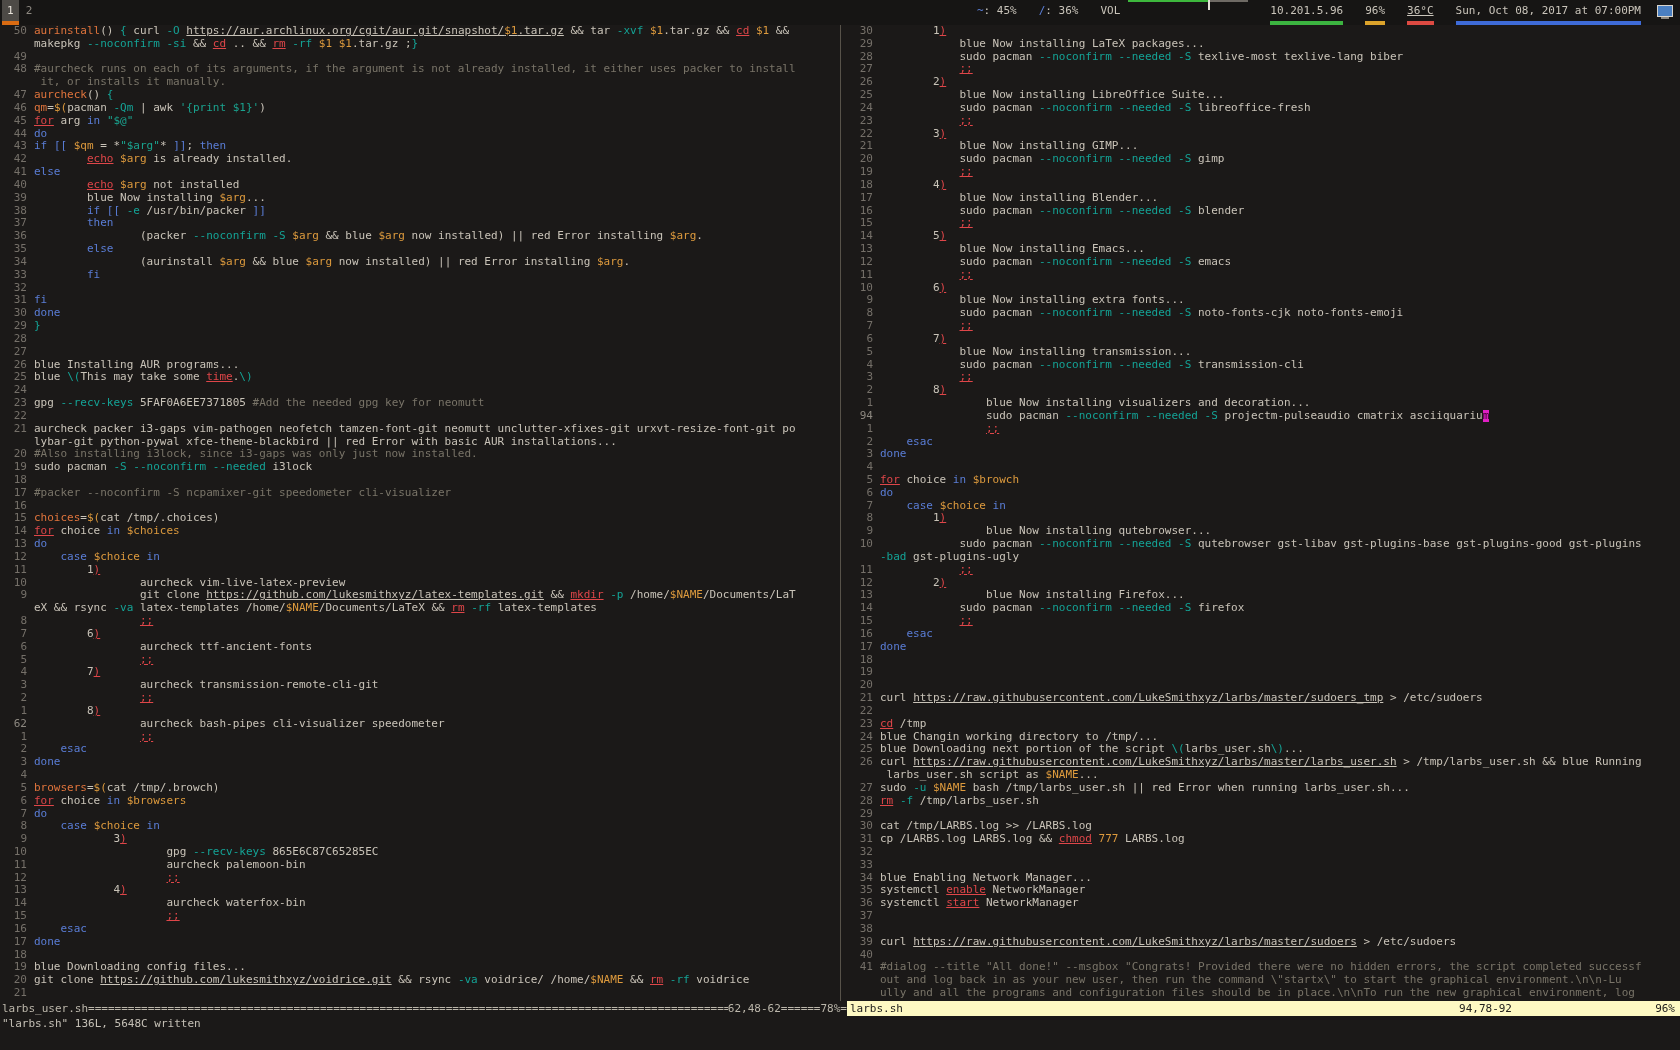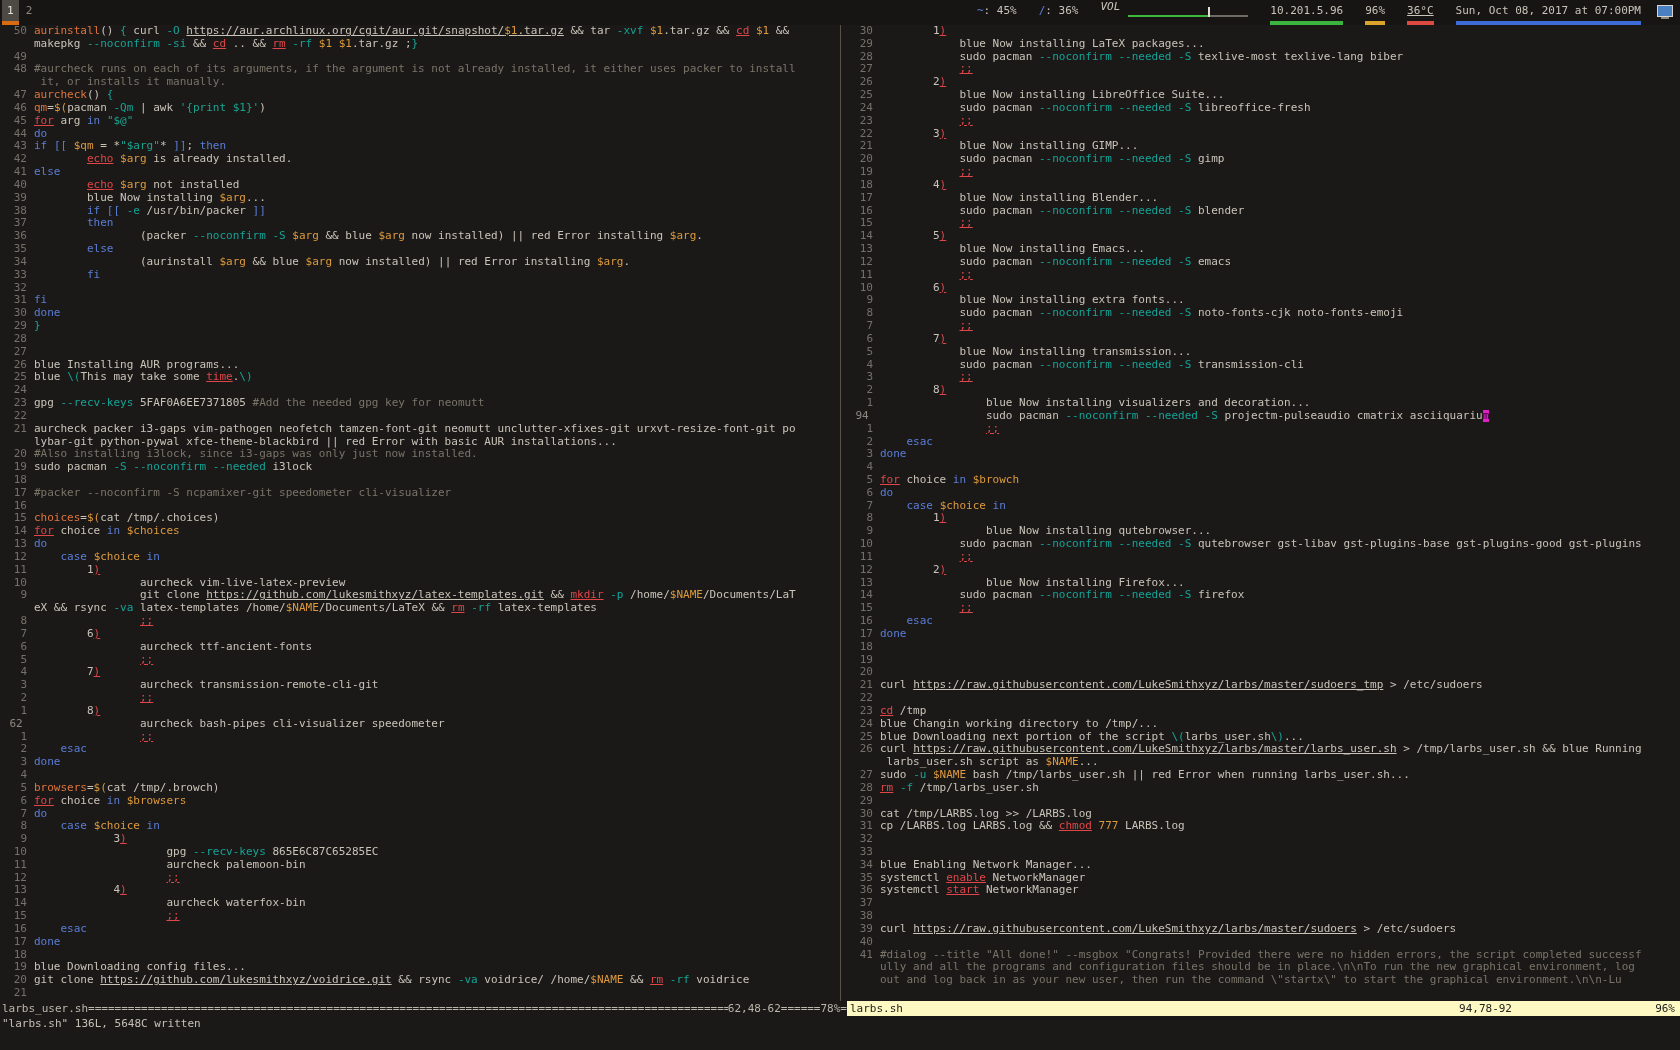--- a/index.html
+++ b/index.html
@@ -10,36 +10,36 @@
   .ws{height:25px;line-height:21px;padding:0 5px;box-sizing:border-box;border-bottom:4px solid transparent;margin-left:2px;}
   .ws.active{background:#4d4a46;color:#e8e3da;border-bottom-color:#d96b12;}
   .ws.plain{color:#8d8880;}
   #bar-right{margin-left:auto;display:flex;align-items:stretch;}
   .stat{height:25px;line-height:21px;box-sizing:border-box;border-bottom:4px solid transparent;margin-left:22px;white-space:pre;color:#c9c4ba;}
   .sym{color:#5b7fd9;}
   .u-green{border-bottom-color:#3cb440;}
   .u-orange{border-bottom-color:#dca32b;}
   .u-red{border-bottom-color:#dd4a42;text-decoration:underline;}
   .u-blue{border-bottom-color:#3e6bd8;}
-  #vol{display:flex;align-items:flex-end;height:21px;font-style:italic;}
+  #vol{display:flex;align-items:flex-start;height:21px;}
   #vol .lbl{margin-right:8px;}
   .vline-g{width:80px;height:2px;background:#3db83d;}
   .vtick{width:2px;height:10px;background:#e4e0d8;}
   .vline-x{width:38px;height:2px;background:#6e6a64;}
   #tray-icon{width:17px;height:25px;margin:0 6px 0 16px;position:relative;}
   #tray-icon .scr{position:absolute;left:0;top:5px;width:14px;height:10px;border:1px solid #d8d4cc;background:#4a7fc1;}
   #tray-icon .base{position:absolute;left:4px;top:17px;width:8px;height:2px;background:#8d8880;}
 
   
   .pane{position:absolute;top:25px;height:976px;overflow:hidden;background:#1b1918;}
   #pane-left{left:0;width:841px;border-right:1px solid #575249;padding-left:5px;box-sizing:border-box;}
   #pane-right{left:847px;right:0;padding-left:4px;}
   .row{height:12.84px;line-height:12.84px;white-space:pre;overflow:hidden;}
   .ln{display:inline-block;width:22px;text-align:right;margin-right:7px;color:#757069;}
-  .ln.cur{text-align:center;color:#8d8880;}
+  .ln.cur{text-align:right;color:#8d8880;}
   .url{text-decoration:underline;text-align:right;}
   .cmt{color:#797468;}
   .str{color:#1aa38f;}
   .teal{color:#14a396;}
   .var{color:#dd9a3d;}
   .flag{color:#14a396;}
   .kw{color:#5a7dd6;}
   .red{color:#df4649;text-decoration:underline;}
   .num{color:#dd9a3d;}
   .fn{color:#e0743c;}
@@ -193,20 +193,21 @@
     <div class="row"><span class="ln">1</span><span>                <span class="red">;;</span></span></div>
     <div class="row"><span class="ln">2</span><span>    <span class="kw">esac</span></span></div>
     <div class="row"><span class="ln">3</span><span><span class="kw">done</span></span></div>
     <div class="row"><span class="ln">4</span><span></span></div>
     <div class="row"><span class="ln">5</span><span><span class="red">for</span> choice <span class="kw">in</span> <span class="var">$browch</span></span></div>
     <div class="row"><span class="ln">6</span><span><span class="kw">do</span></span></div>
     <div class="row"><span class="ln">7</span><span>    <span class="kw">case</span> <span class="var">$choice</span> <span class="kw">in</span></span></div>
     <div class="row"><span class="ln">8</span><span>        1<span class="red">)</span></span></div>
     <div class="row"><span class="ln">9</span><span>                blue Now installing qutebrowser...</span></div>
     <div class="row"><span class="ln">10</span><span>            sudo pacman <span class="flag">--noconfirm</span> <span class="flag">--needed</span> <span class="flag">-S</span> qutebrowser gst-libav gst-plugins-base gst-plugins-good gst-plugins</span></div>
+    <div class="row"><span class="ln"></span><span><span class="flag">-bad</span> gst-plugins-ugly</span></div>
     <div class="row"><span class="ln">11</span><span>            <span class="red">;;</span></span></div>
     <div class="row"><span class="ln">12</span><span>        2<span class="red">)</span></span></div>
     <div class="row"><span class="ln">13</span><span>                blue Now installing Firefox...</span></div>
     <div class="row"><span class="ln">14</span><span>            sudo pacman <span class="flag">--noconfirm</span> <span class="flag">--needed</span> <span class="flag">-S</span> firefox</span></div>
     <div class="row"><span class="ln">15</span><span>            <span class="red">;;</span></span></div>
     <div class="row"><span class="ln">16</span><span>    <span class="kw">esac</span></span></div>
     <div class="row"><span class="ln">17</span><span><span class="kw">done</span></span></div>
     <div class="row"><span class="ln">18</span><span></span></div>
     <div class="row"><span class="ln">19</span><span></span></div>
     <div class="row"><span class="ln">20</span><span></span></div>
@@ -225,22 +226,22 @@
     <div class="row"><span class="ln">32</span><span></span></div>
     <div class="row"><span class="ln">33</span><span></span></div>
     <div class="row"><span class="ln">34</span><span>blue Enabling Network Manager...</span></div>
     <div class="row"><span class="ln">35</span><span>systemctl <span class="red">enable</span> NetworkManager</span></div>
     <div class="row"><span class="ln">36</span><span>systemctl <span class="red">start</span> NetworkManager</span></div>
     <div class="row"><span class="ln">37</span><span></span></div>
     <div class="row"><span class="ln">38</span><span></span></div>
     <div class="row"><span class="ln">39</span><span>curl <span class="url">https://raw.githubusercontent.com/LukeSmithxyz/larbs/master/sudoers</span> &gt; /etc/sudoers</span></div>
     <div class="row"><span class="ln">40</span><span></span></div>
     <div class="row"><span class="ln">41</span><span><span class="cmt">#dialog --title "All done!" --msgbox "Congrats! Provided there were no hidden errors, the script completed successf</span></span></div>
+    <div class="row"><span class="ln"></span><span><span class="cmt">out and log back in as your new user, then run the command \"startx\" to start the graphical environment.\n\n-Lu</span></span></div>
     <div class="row"><span class="ln"></span><span><span class="cmt">ully and all the programs and configuration files should be in place.\n\nTo run the new graphical environment, log</span></span></div>
-    <div class="row"><span class="ln"></span><span><span class="cmt">out and log back in as your new user, then run the command \"startx\" to start the graphical environment.\n\n-Lu</span></span></div>
   </div>
 
 <div id="statusrow">
   <div id="sl-left">
     <span>larbs_user.sh</span>
     <span class="fill" id="sl-fill">============================================================================================================================================================================================================================================================================================================</span>
     <span>62,48-62======78%=</span>
   </div>
   <div id="sl-right">
     <span>larbs.sh</span>

